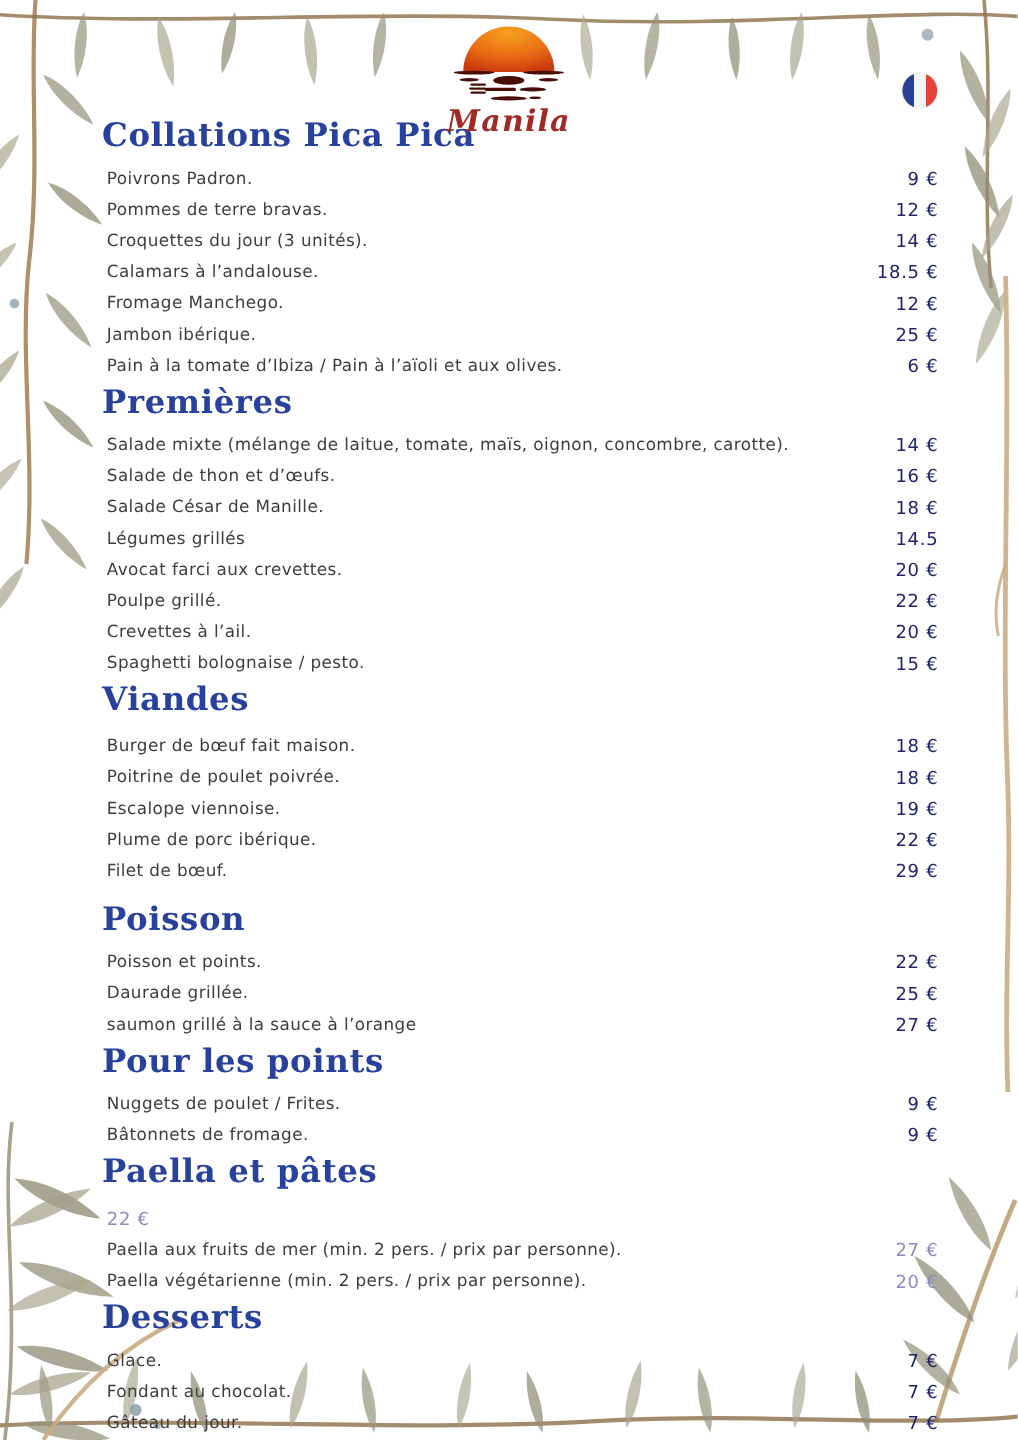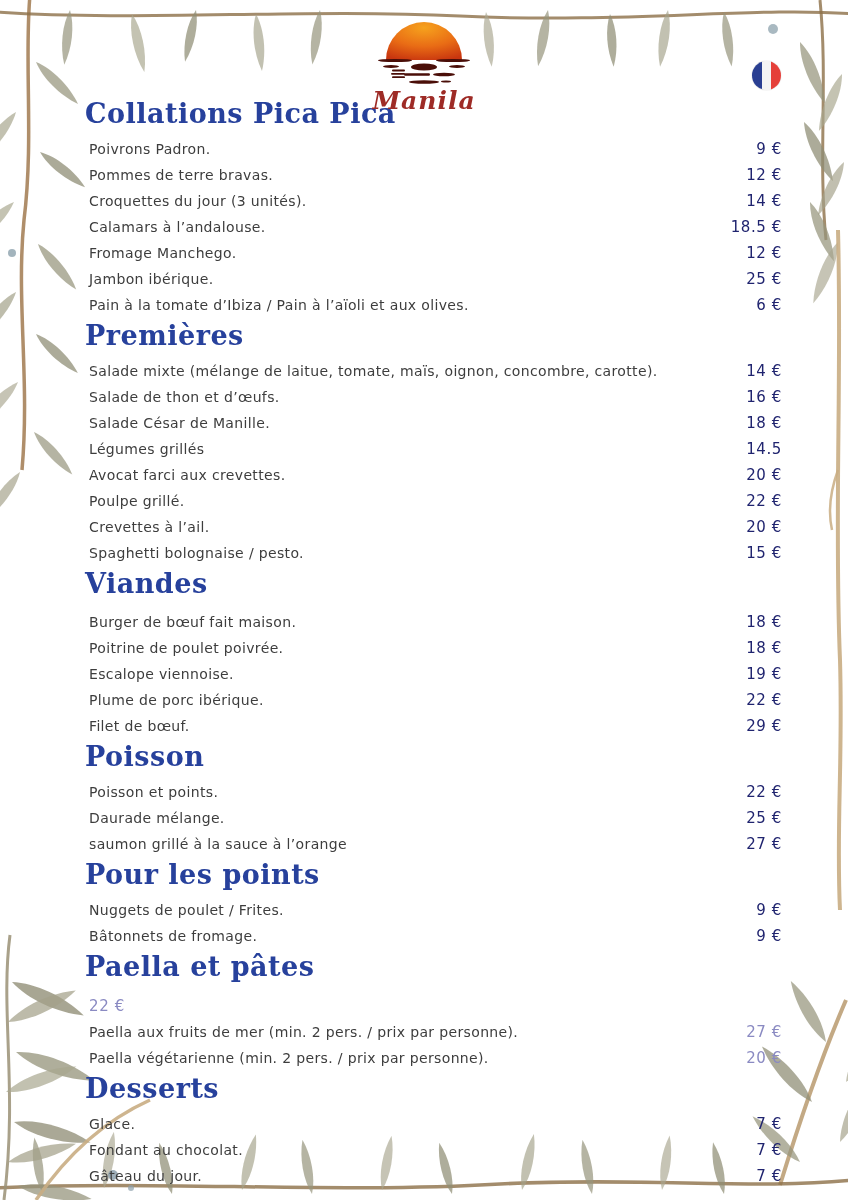--- a/index.html
+++ b/index.html
@@ -38,21 +38,21 @@
     white-space:nowrap;
   }
   .item-price{
     font-size:15px;letter-spacing:.6px;color:var(--price-color,#20246f);
     white-space:nowrap;font-weight:500;
   }
   .item-price.muted{color:var(--price-muted-color,#8a8ac2);}
   
   .menu-section:nth-of-type(3){margin-top:0;}
   .menu-section:nth-of-type(3) .items{margin-top:10px;}
-  .menu-section:nth-of-type(4){margin-top:2px;}
+  .menu-section:nth-of-type(4){margin-top:12px;}
   .menu-section:nth-of-type(6) .items{margin-top:11px;}
 </style>
 </head>
 <body>
 
 <div class="decor">
 <svg width="848" height="1200" viewBox="0 0 848 1200" xmlns="http://www.w3.org/2000/svg">
   <defs>
     <path id="leaf" d="M0,0 C5,-12 5,-30 0,-44 C-5,-30 -5,-12 0,0 Z"></path>
     <radialGradient id="sunGrad" cx="50%" cy="15%" r="90%">
@@ -269,21 +269,21 @@
         </div>
   </section>
       <section class="menu-section">
     <h2 class="section-heading">Poisson</h2>
     <div class="items">
           <div class="item-row">
     <span class="item-label">Poisson et points.</span>
     <span class="item-price">22 €</span>
   </div>
           <div class="item-row">
-    <span class="item-label">Daurade mélange.</span>
+    <span class="item-label">Daurade grillée.</span>
     <span class="item-price">25 €</span>
   </div>
           <div class="item-row">
     <span class="item-label">saumon grillé à la sauce à l’orange</span>
     <span class="item-price">27 €</span>
   </div>
         </div>
   </section>
       <section class="menu-section">
     <h2 class="section-heading">Pour les points</h2>

